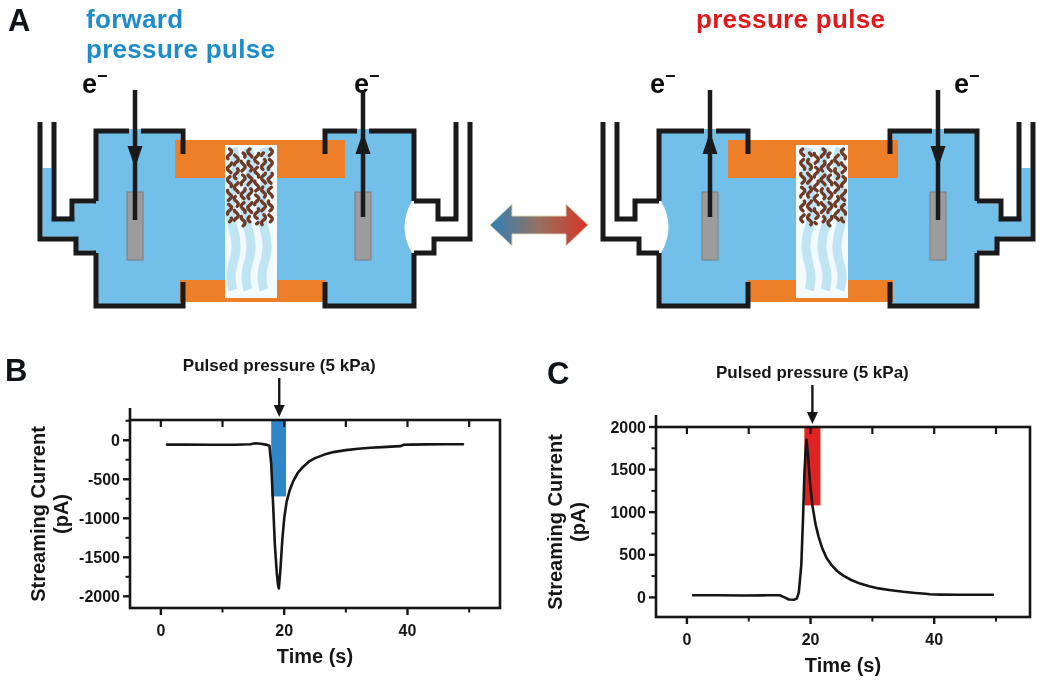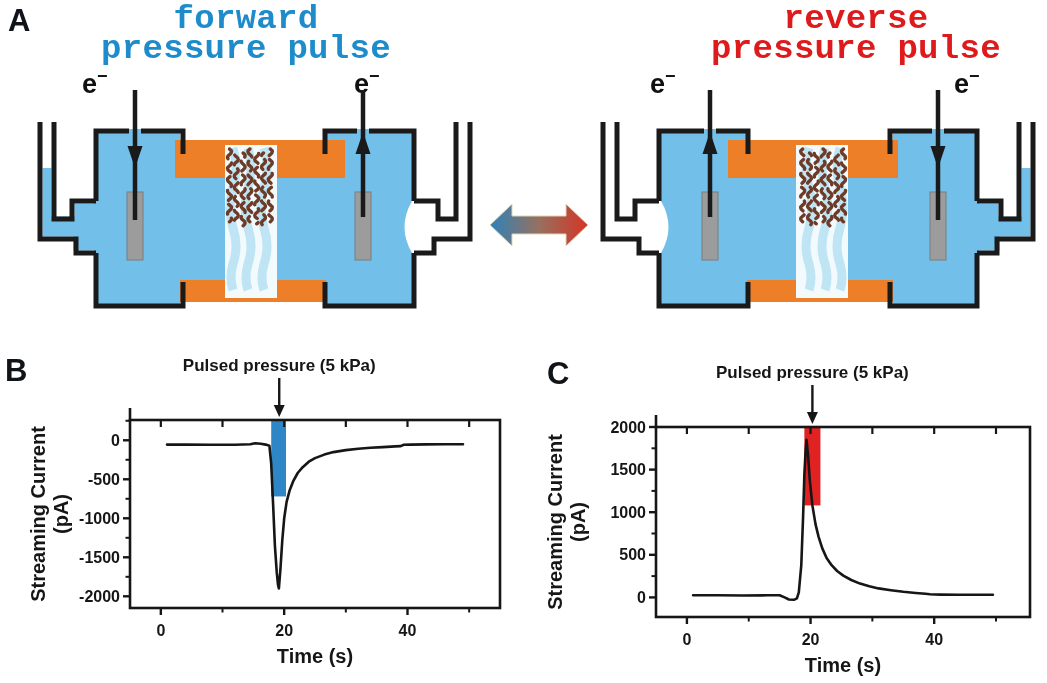--- a/index.html
+++ b/index.html
@@ -2,37 +2,36 @@
 <html><head>
 <meta charset="utf-8">
 <style>
   html,body{margin:0;padding:0;}
   body{
     width:1047px;height:683px;background:#ffffff;position:relative;overflow:hidden;
     font-family:"Liberation Sans", sans-serif;color:#111;
   }
   .abs{position:absolute;}
   .panel-letter{font-weight:800;font-size:31px;color:#101418;line-height:1;}
-  .pulse-title{font-weight:800;font-size:34px;line-height:30px;text-align:center;width:320px;letter-spacing:0.3px;font-family:Liberation Mono, monospace;}
+  .pulse-title{font-weight:800;font-size:26px;line-height:30px;width:320px;letter-spacing:0.3px;}
   .elabel{font-weight:800;font-size:27px;color:#101010;line-height:1;}
   .elabel sup{font-size:18px;font-weight:800;position:relative;top:-1px;left:0px;}
   svg{display:block;}
 </style>
 </head>
 <body>
 
 <div class="abs panel-letter" style="left:8px;top:5px;">A</div>
 
 <div class="abs pulse-title" style="left: 86px; top: 4px; color: rgb(30, 139, 203);">
   <div>forward</div>
   <div>pressure pulse</div>
 </div>
 
 <div class="abs pulse-title" style="left: 696px; top: 4px; color: rgb(221, 26, 28);">
-  <div>reverse</div>
   <div>pressure pulse</div>
 </div>
 
 <div class="abs elabel" style="left:82px;top:68px;"><span>e</span><sup>−</sup></div>
 <div class="abs elabel" style="left:354px;top:68px;"><span>e</span><sup>−</sup></div>
 <div class="abs elabel" style="left:650px;top:68px;"><span>e</span><sup>−</sup></div>
 <div class="abs elabel" style="left:954px;top:68px;"><span>e</span><sup>−</sup></div>
 
 <svg id="panel-a-svg" class="abs" style="left:0;top:0;" width="1047" height="348">
     <defs>

